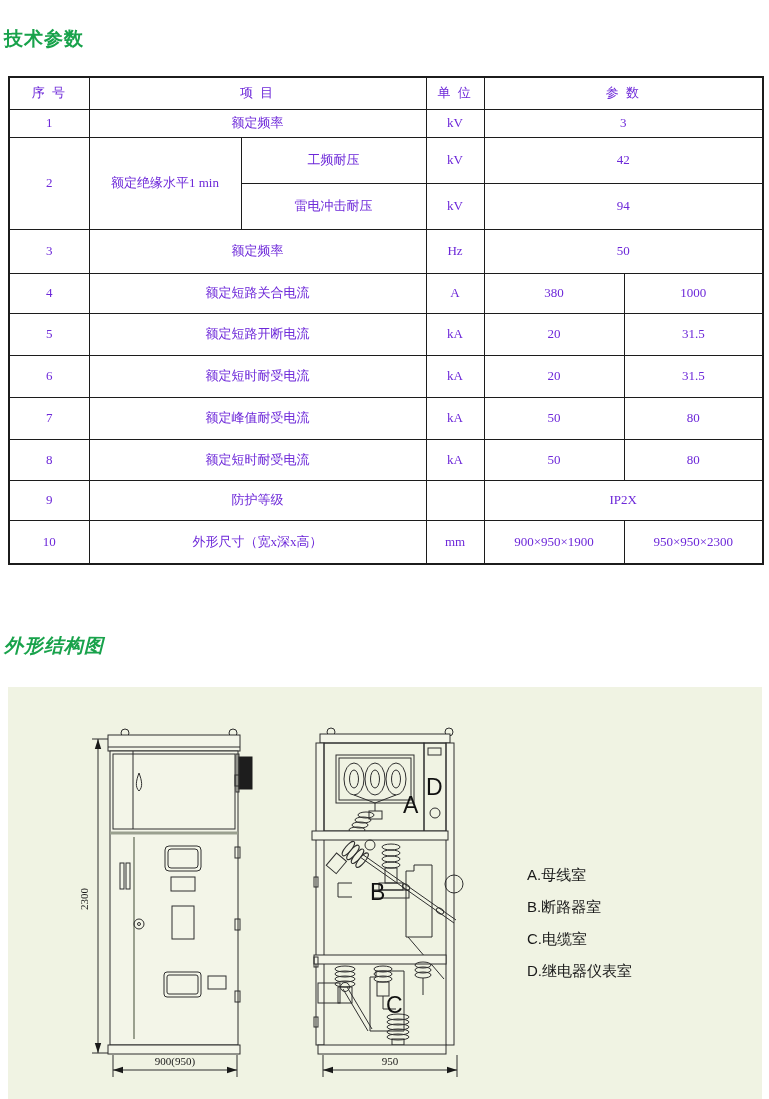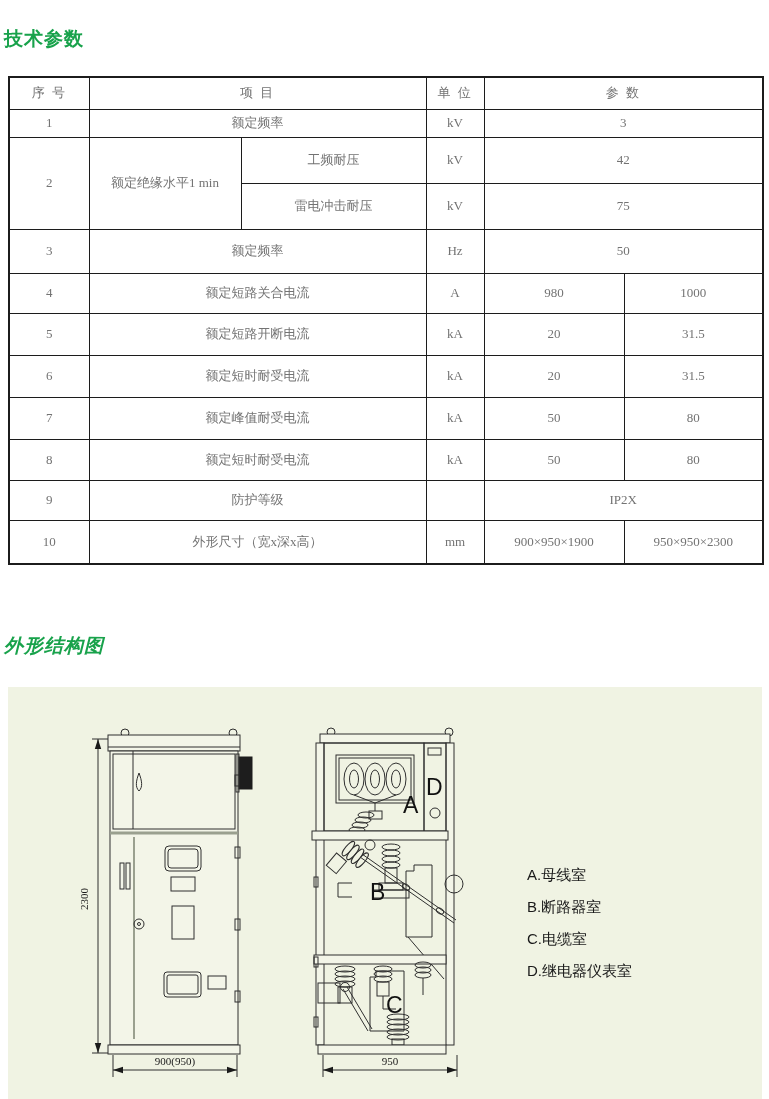--- a/index.html
+++ b/index.html
@@ -7,21 +7,21 @@
     font-family:"Liberation Sans", sans-serif; }
   .page { position:relative; width:769px; height:987px; background:#fff;border-radius:25px; }
 
   .section-title { position:absolute; left:4px; color:#18a24b; font-size:19px;
     font-weight:bold; letter-spacing:1px; }
   #title-tech { top:26px; }
   #title-outline { top:633px;font-style:italic; }
 
   table.params { position:absolute; left:8px; top:76px; width:754px;
     border-collapse:collapse; border:2px solid #1c1c1c; table-layout:fixed;
-    font-family:"Liberation Serif", "DejaVu Serif", serif; font-size:13px; color:#737373; }
+    font-family:"Liberation Serif", "DejaVu Serif", serif; font-size:13px; color:#6d28d9; }
   table.params td { border:1px solid #1c1c1c; text-align:center; vertical-align:middle;
     padding:0 4px; overflow:hidden; }
   tr.hdr td { letter-spacing:2px; }
   tr.h32 { height:32px; } tr.h28 { height:28px; } tr.h46 { height:46px; }
   tr.h44 { height:44px; } tr.h40 { height:40px; } tr.h42 { height:42px; }
   tr.h41 { height:41px; }
 
   .panel { position:absolute; left:8px; top:687px; width:754px; height:412px;
     background:#f0f3e3; }
   svg.diagram { display:block; width:754px; height:412px; }
@@ -66,33 +66,33 @@
       <tr class="h46">
         <td rowspan="2">2</td>
         <td rowspan="2">额定绝缘水平1 min</td>
         <td>工频耐压</td>
         <td>kV</td>
         <td colspan="2">42</td>
       </tr>
       <tr class="h46">
         <td>雷电冲击耐压</td>
         <td>kV</td>
-        <td colspan="2">75</td>
+        <td colspan="2">94</td>
       </tr>
       <tr class="h44">
         <td>3</td>
         <td colspan="2">额定频率</td>
         <td>Hz</td>
         <td colspan="2">50</td>
       </tr>
       <tr class="h40">
         <td>4</td>
         <td colspan="2">额定短路关合电流</td>
         <td>A</td>
-        <td>980</td>
+        <td>380</td>
         <td>1000</td>
       </tr>
       <tr class="h42">
         <td>5</td>
         <td colspan="2">额定短路开断电流</td>
         <td>kA</td>
         <td>20</td>
         <td>31.5</td>
       </tr>
       <tr class="h42">

